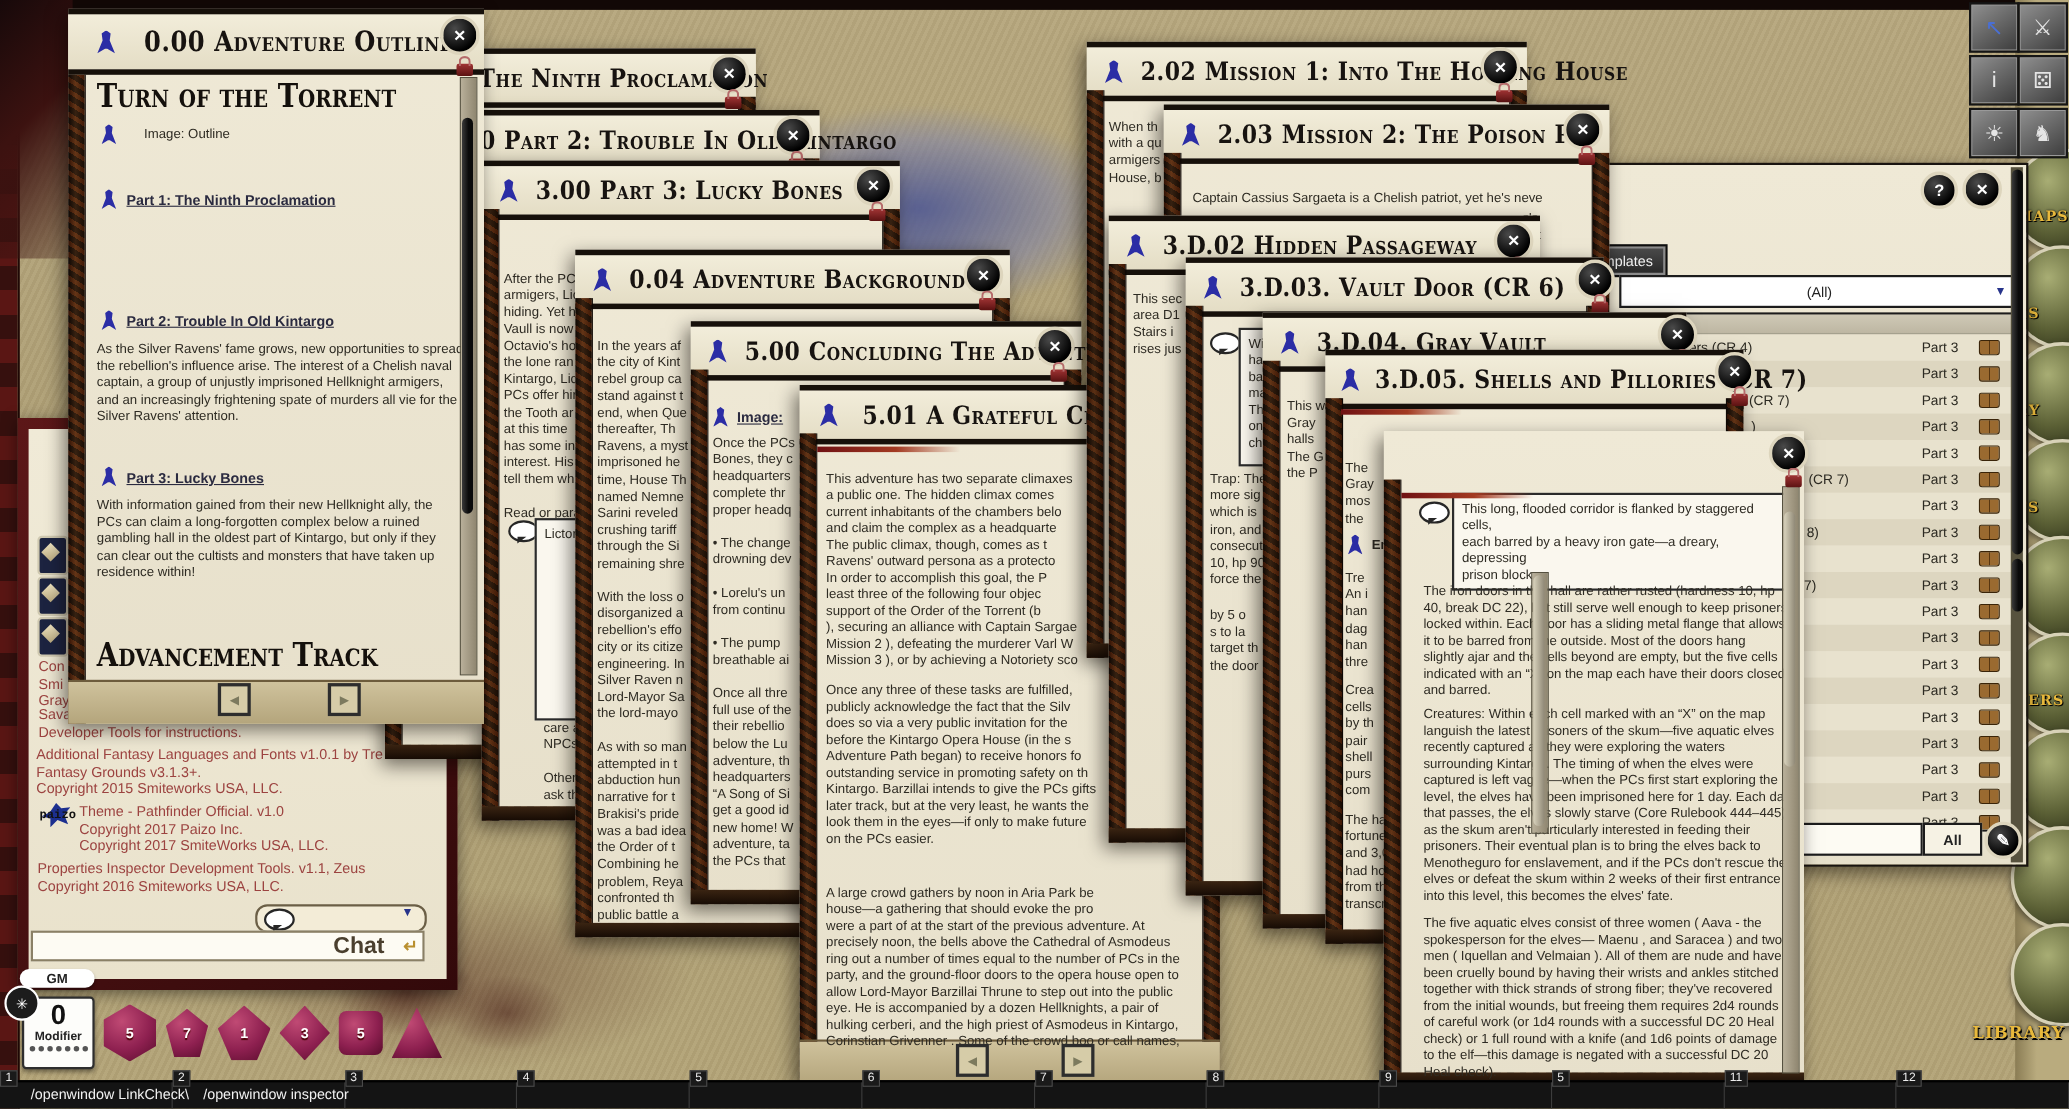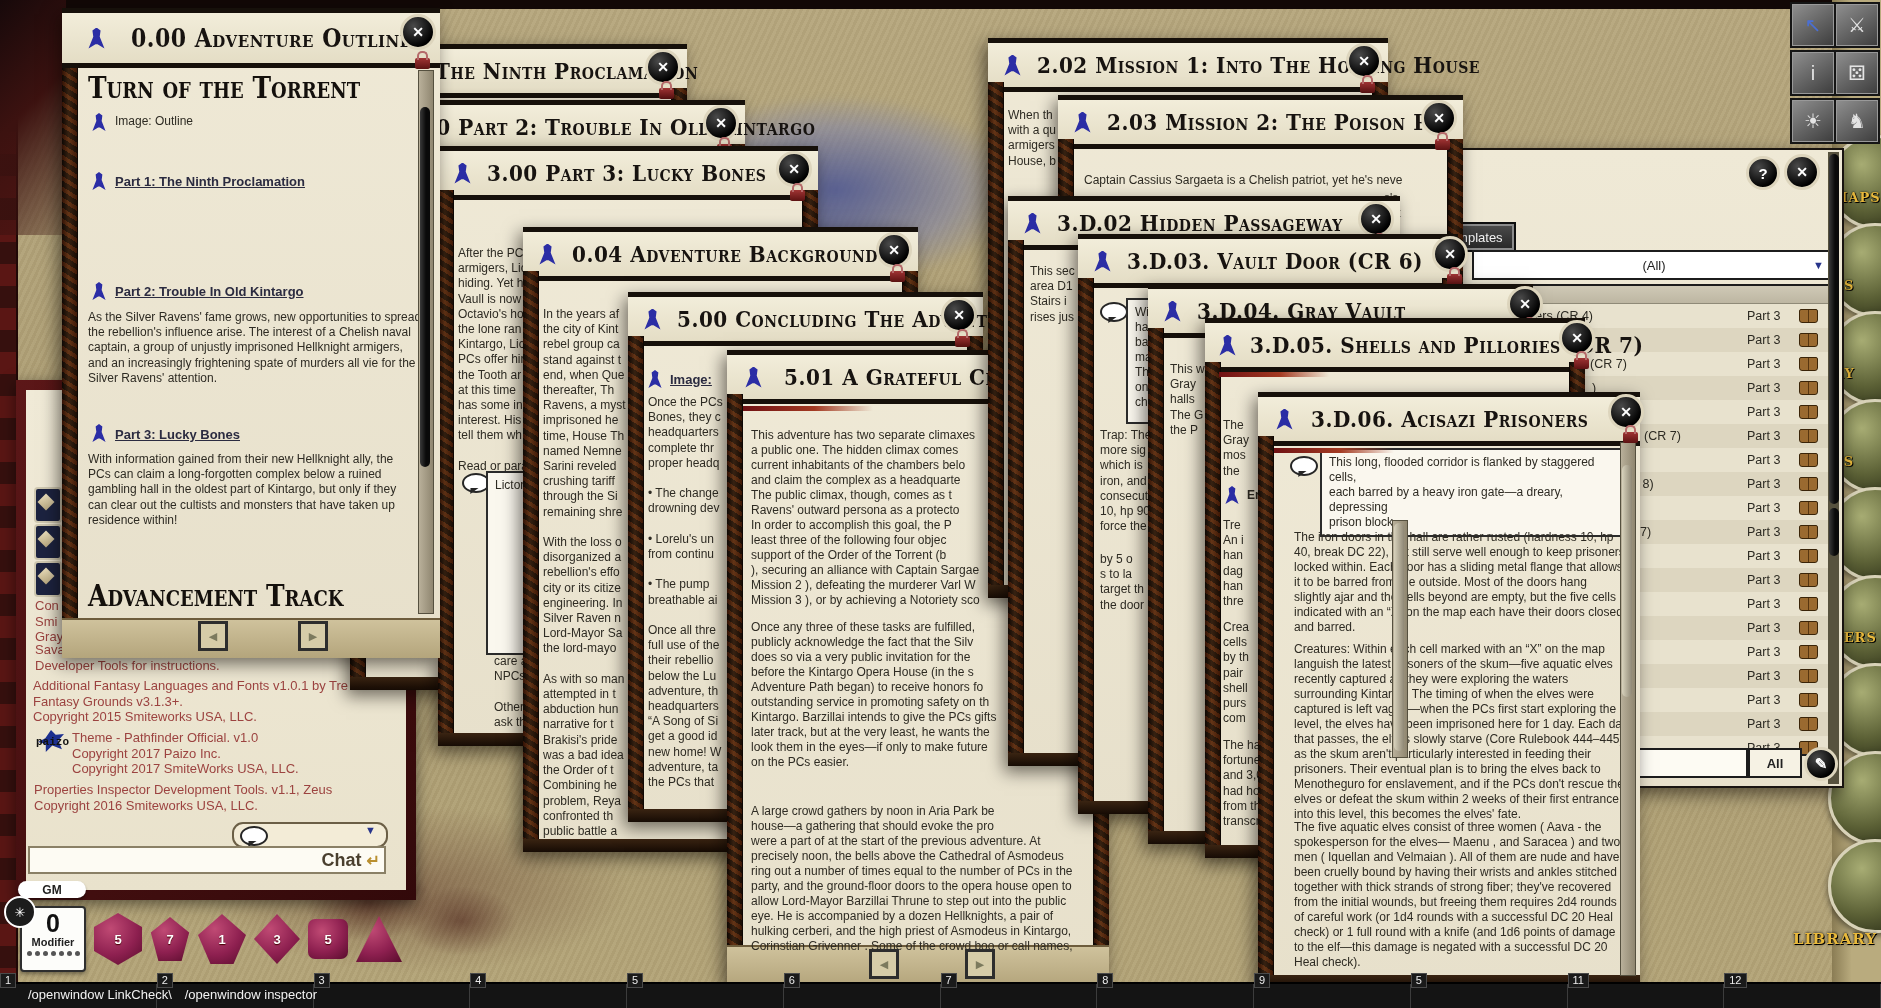--- a/index.html
+++ b/index.html
@@ -109,21 +109,21 @@
   #chatwin{position:absolute;left:16px;top:380px;width:380px;height:500px;z-index:2;
     background:linear-gradient(135deg,#5c1718,#32090a);padding:10px;box-shadow:0 4px 14px rgba(0,0,0,.5);}
   #chatin{width:100%;height:100%;position:relative;background:linear-gradient(180deg,#f0ead7,#e9e2cc);}
   .cred{position:absolute;font-size:13px;line-height:15.5px;color:#9c4340;white-space:pre-line;z-index:1;}
   #paizoico{position:absolute;width:26px;height:22px;background:#1c2f8f;
     clip-path:polygon(50% 0,68% 22%,100% 18%,78% 48%,92% 88%,55% 70%,30% 100%,30% 64%,0 55%,28% 38%);}
   #paizotxt{position:absolute;font-family:"DejaVu Serif",serif;font-weight:bold;font-size:11px;color:#111;}
   #bubrow{position:absolute;height:22px;border:2px solid #6b5f46;border-radius:11px;background:#f3ecd7;z-index:2;}
   #chatinput{position:absolute;background:#fdfbf3;border:2px solid #8a8066;z-index:2;display:flex;align-items:center;}
   #chatinput input{flex:1;border:none;background:transparent;outline:none;font-size:13px;height:100%;}
-  #sendlbl{font-weight:bold;color:#4a3f2e;font-size:18px;margin-right:5px;}
+  #sendlbl{font-weight:bold;color:#4a3f2e;font-size:21px;margin-right:17px;}
   #retglyph{color:#b98f2f;font-weight:bold;font-size:16px;margin-right:4px;}
   .shelficon{position:absolute;width:24px;height:32px;background:#1c2340;border:2px solid #cfc8b0;border-radius:4px;z-index:3;}
   .shelficon::after{content:"";position:absolute;left:4px;top:7px;width:12px;height:12px;background:linear-gradient(135deg,#efe3c0,#b8a87e);transform:rotate(45deg);}
   
   #gmpill{position:absolute;left:18px;top:881px;width:68px;height:17px;background:#fff;border-radius:9px;z-index:26;
     display:flex;align-items:center;justify-content:center;font-weight:bold;font-size:12px;color:#222;box-shadow:0 2px 3px rgba(0,0,0,.4);}
   #gearbtn{position:absolute;left:4px;top:896px;width:28px;height:28px;border-radius:50%;background:#1c1c1c;border:2px solid #fff;
     color:#fff;display:flex;align-items:center;justify-content:center;font-size:13px;z-index:27;cursor:pointer;}
   #modbox{position:absolute;left:20px;top:906px;width:62px;height:62px;background:#fdfdfa;border:2px solid #2e2e2e;border-radius:4px;
     z-index:26;text-align:center;box-shadow:0 2px 4px rgba(0,0,0,.4);}
@@ -553,21 +553,21 @@
   <div class="arr" style="left:136px;bottom:7px;">◀</div>
   <div class="arr" style="left:236px;bottom:7px;">▶</div>
   <div class="xbtn" style="right:4px;top:6px;">✕</div>
   <div class="lock" style="right:10px;top:50px;"></div>
   <div class="sctrack" style="right:6px;top:62px;bottom:44px;">
     <div class="scthumb" style="top:36px;height:360px;"></div>
   </div>
   <div class="gh" style="left:26px;top:62px;">Turn of the Torrent</div>
   <div style="position:absolute;left:30px;top:105px;display:flex;gap:9px;align-items:center;z-index:2;">
     <span class="cloak" style="width:14px;height:18px;"></span>
-    <span class="bt" style="position:static;">Image: Outline</span>
+    <span class="bt" style="position:static;margin-left:16px;">Image: Outline</span>
   </div>
   <div style="position:absolute;left:30px;top:164px;display:flex;gap:9px;align-items:center;z-index:2;">
     <span class="cloak" style="width:14px;height:18px;"></span>
     <span class="lk">Part 1: The Ninth Proclamation</span>
   </div>
   <div style="position:absolute;left:30px;top:274px;display:flex;gap:9px;align-items:center;z-index:2;">
     <span class="cloak" style="width:14px;height:18px;"></span>
     <span class="lk">Part 2: Trouble In Old Kintargo</span>
   </div>
   <div class="bt" style="left:26px;top:302px;">As the Silver Ravens' fame grows, new opportunities to spread
@@ -714,24 +714,20 @@
 com</div>
   <div class="bt" style="left:18px;top:420px;">The hand
 fortune c
 and 3,000
 had hope
 from the
 transcrib</div>
 </div>
 
 <div class="win" style="left:1258px;top:392px;width:382px;height:596px;z-index:17;">
-  <div class="tbar">
-    <span class="cloak" style="margin-left:18px;"></span>
-    <span class="ttl" style="margin-left:18px;">3.D.06. Acisazi Prisoners</span>
-  </div>
   <div class="redline" style="left:16px;top:56px;width:120px;"></div>
   <div class="eL"></div>
     <div class="eB"></div>
   <div class="xbtn" style="right:-4px;top:2px;">✕</div>
   <div class="lock" style="right:2px;top:40px;"></div>
   <div class="sctrack" style="right:4px;top:50px;bottom:12px;">
     <div class="scthumb" style="top:22px;height:232px;background:linear-gradient(90deg,#d8d2bc,#8f8876);"></div>
   </div>
   <span class="bub" style="left:32px;top:64px;"></span>
   <div class="rbox" style="left:62px;top:56px;width:288px;">This long, flooded corridor is flanked by staggered cells,
@@ -749,21 +745,21 @@
 recently captured as they were exploring the waters
 surrounding Kintargo. The timing of when the elves were
 captured is left vague—when the PCs first start exploring the
 level, the elves have been imprisoned here for 1 day. Each day
 that passes, the elves slowly starve (Core Rulebook 444–445),
 as the skum aren't particularly interested in feeding their
 prisoners. Their eventual plan is to bring the elves back to
 Menotheguro for enslavement, and if the PCs don't rescue the
 elves or defeat the skum within 2 weeks of their first entrance
 into this level, this becomes the elves' fate.</div>
-  <div class="bt" style="left:36px;top:428px;line-height:15px;">The five aquatic elves consist of three women ( Aava - the
+  <div class="bt" style="left:36px;top:440px;line-height:15px;">The five aquatic elves consist of three women ( Aava - the
 spokesperson for the elves— Maenu , and Saracea ) and two
 men ( Iquellan and Velmaian ). All of them are nude and have
 been cruelly bound by having their wrists and ankles stitched
 together with thick strands of strong fiber; they've recovered
 from the initial wounds, but freeing them requires 2d4 rounds
 of careful work (or 1d4 rounds with a successful DC 20 Heal
 check) or 1 full round with a knife (and 1d6 points of damage
 to the elf—this damage is negated with a successful DC 20
 Heal check).</div>
 </div>

